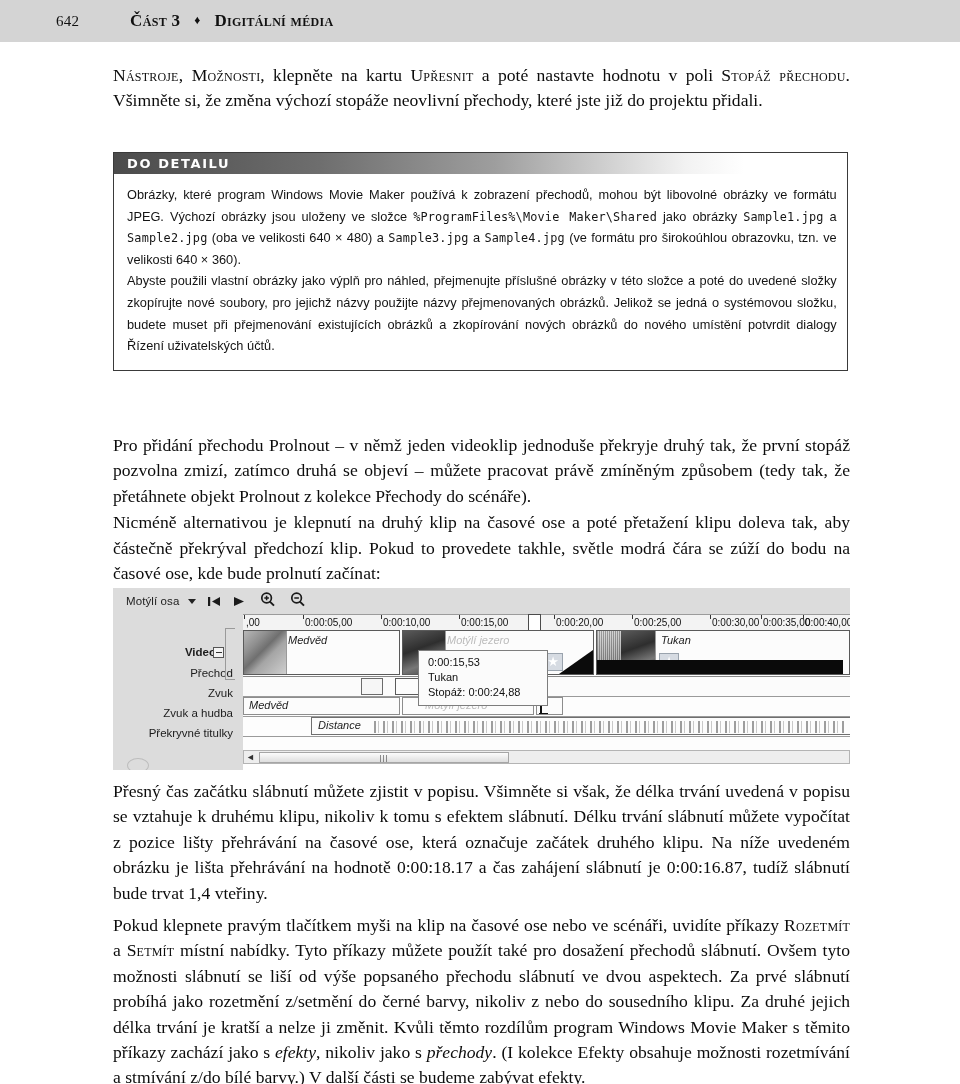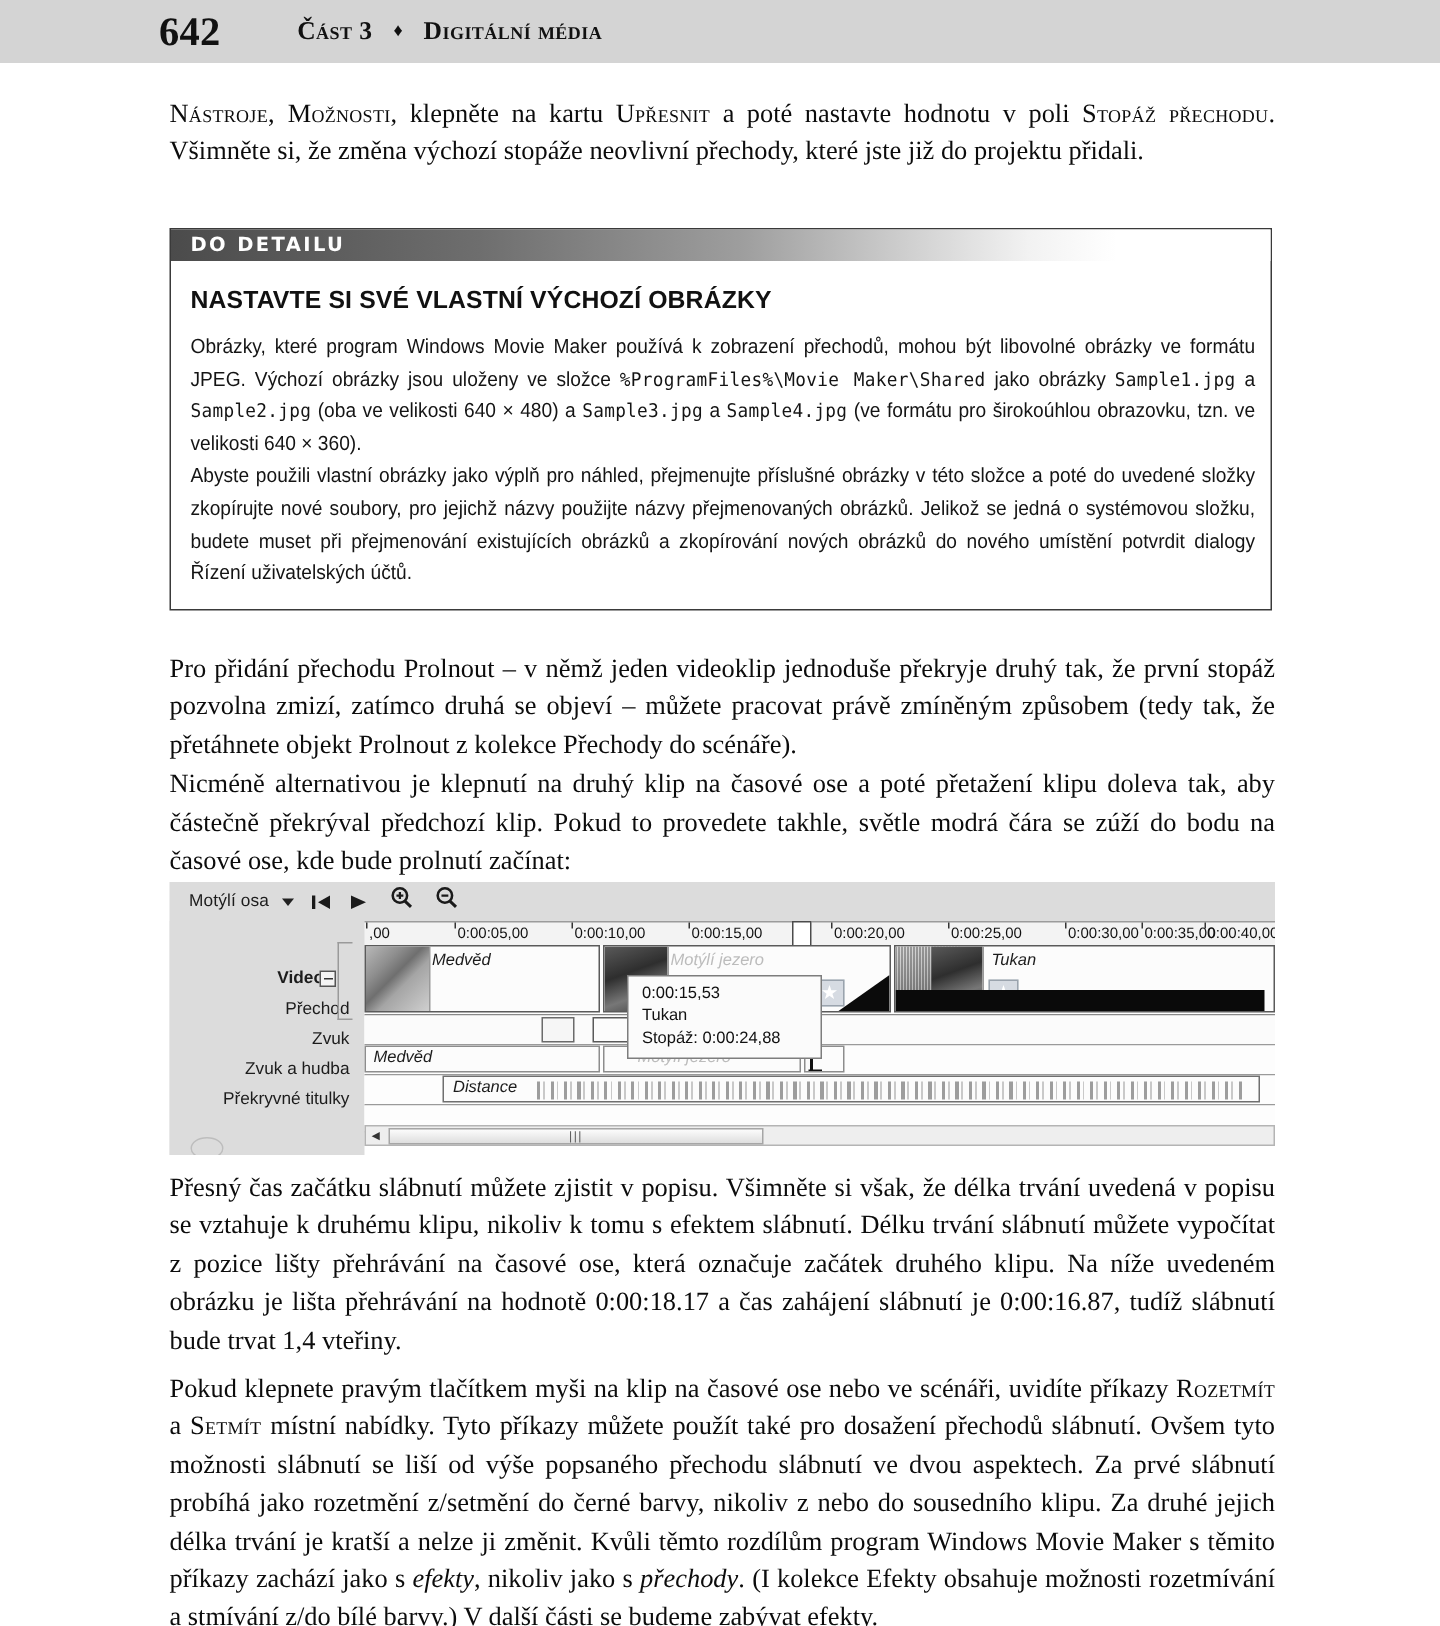--- a/index.html
+++ b/index.html
@@ -17,24 +17,24 @@
   
   .runhead {
     position: absolute;
     left: 0; top: 0;
     width: 960px; height: 42px;
     background: #d4d4d4;
     display: flex;
     align-items: center;
   }
   .runhead .folio {
-    margin-left: 106px;
+    margin-left: 56px;
     font-family: "Liberation Serif", serif;
-    font-size: 27px;
-    font-weight: bold;
+    font-size: 15px;
+    font-weight: normal;
     letter-spacing: .2px;
     color: #111;
   }
   .runhead .part {
     margin-left: 51px;
     font-size: 17px;
     font-variant: small-caps;
     font-weight: bold;
     letter-spacing: .3px;
     color: #111;
@@ -314,21 +314,20 @@
 </div>
 
 <div class="intro">
   <p class="body"><span class="sc">Nástroje, Možnosti</span><span>, klepněte na kartu </span><span class="sc">Upřesnit</span><span> a poté nastavte hodnotu v poli </span><span class="sc">Stopáž přechodu</span><span>. Všimněte si, že změna výchozí stopáže neovlivní přechody, které jste již do projektu přidali.</span></p>
 </div>
 
 <div class="sidebar">
   <div class="sidebar-bar">
     <span class="lbl">DO DETAILU</span>
   </div>
-  <div class="sidebar-title">NASTAVTE SI SVÉ VLASTNÍ VÝCHOZÍ OBRÁZKY</div>
   <div class="sidebar-body">
     <p><span>Obrázky, které program Windows Movie Maker používá k zobrazení přechodů, mohou být libovolné obrázky ve formátu JPEG. Výchozí obrázky jsou uloženy ve složce </span><span class="mono">%ProgramFiles%\Movie Maker\Shared</span><span> jako obrázky </span><span class="mono">Sample1.jpg</span><span> a </span><span class="mono">Sample2.jpg</span><span> (oba ve velikosti 640 × 480) a </span><span class="mono">Sample3.jpg</span><span> a </span><span class="mono">Sample4.jpg</span><span> (ve formátu pro širokoúhlou obrazovku, tzn. ve velikosti 640 × 360).</span></p>
     <p>Abyste použili vlastní obrázky jako výplň pro náhled, přejmenujte příslušné obrázky v této složce a poté do uvedené složky zkopírujte nové soubory, pro jejichž názvy použijte názvy přejmenovaných obrázků. Jelikož se jedná o systémovou složku, budete muset při přejmenování existujících obrázků a zkopírování nových obrázků do nového umístění potvrdit dialogy Řízení uživatelských účtů.</p>
   </div>
 </div>
 
 <div class="after">
   <p class="body">Pro přidání přechodu Prolnout – v němž jeden videoklip jednoduše překryje druhý tak, že první stopáž pozvolna zmizí, zatímco druhá se objeví – můžete pracovat právě zmíněným způsobem (tedy tak, že přetáhnete objekt Prolnout z kolekce Přechody do scénáře).</p>
   <p class="body">Nicméně alternativou je klepnutí na druhý klip na časové ose a poté přetažení klipu doleva tak, aby částečně překrýval předchozí klip. Pokud to provedete takhle, světle modrá čára se zúží do bodu na časové ose, kde bude prolnutí začínat:</p>
 </div>
@@ -427,21 +426,21 @@
       </div>
       <div class="clip" style="left:159px; top:0px; width:132px; height:18px; border-color:#8d8d8d;">
         <span class="ghost" style="position:absolute; left:22px; top:1px;">Motýlí jezero</span>
       </div>
       <div class="clip" style="left:293px; top:0px; width:27px; height:18px; border-color:#8d8d8d;">
         <span class="ibeam"></span>
       </div>
     </div>
 
     <div class="trk trk-music">
-      <div class="clip" style="left:52px; top:0px; width:545px; height:18px; border-color:#6f6f6f;">
+      <div class="clip" style="left:68px; top:0px; width:545px; height:18px; border-color:#6f6f6f;">
         <span style="position:absolute; left:6px; top:1px;">Distance</span>
         <span class="waveform" style="left:62px; width:470px;"></span>
       </div>
     </div>
 
     <div class="trk trk-title"></div>
 
     <div class="tooltip" style="left:175px; top:20px; width:110px;">
       <div>0:00:15,53</div>
       <div>Tukan</div>

